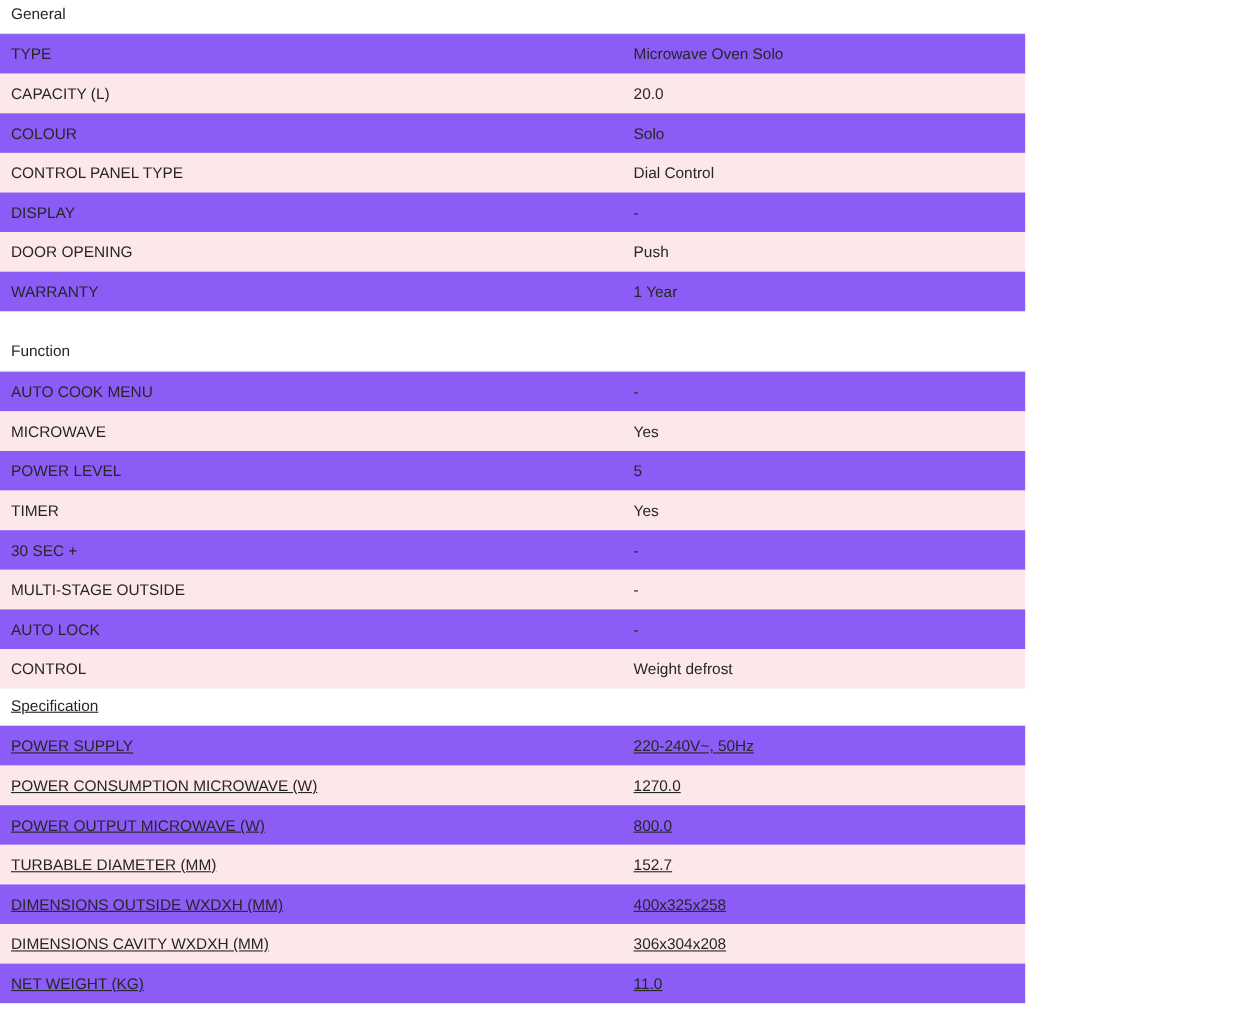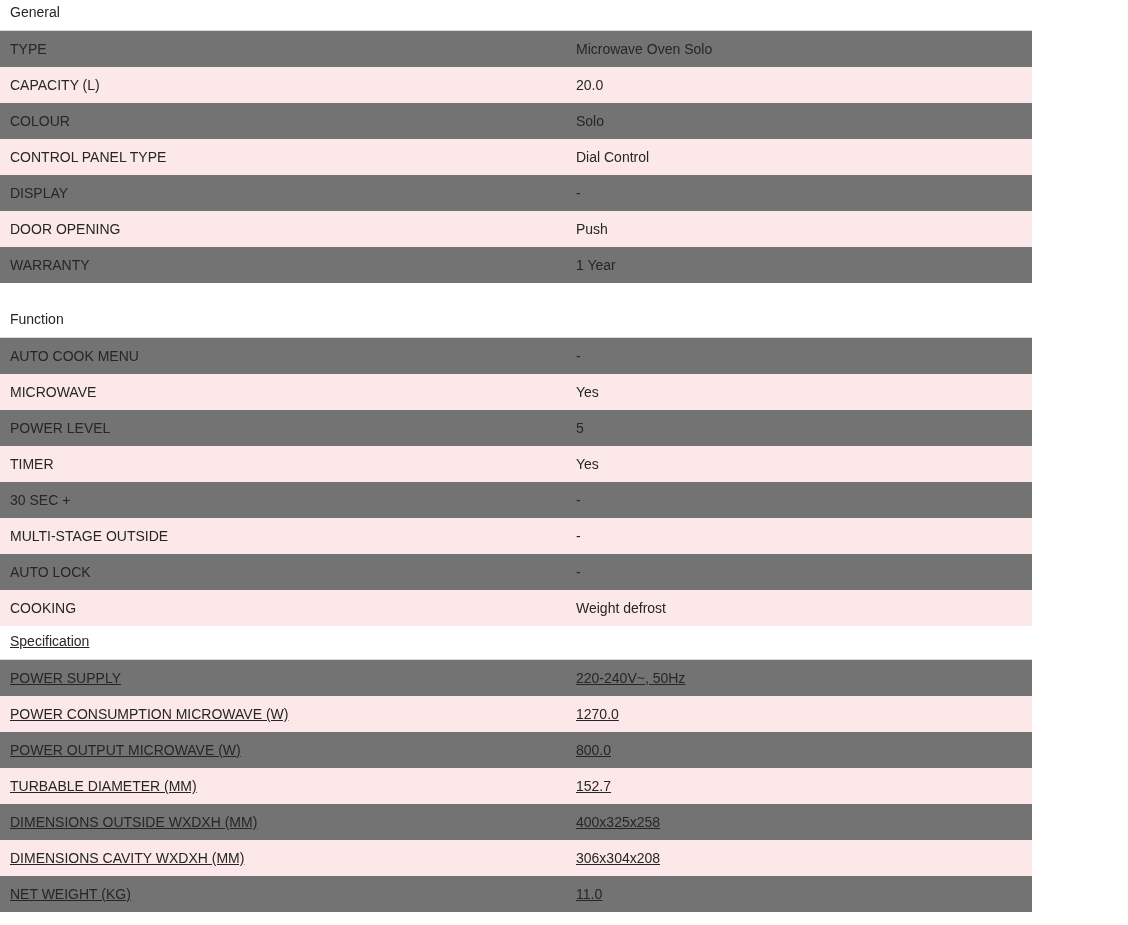--- a/index.html
+++ b/index.html
@@ -9,42 +9,42 @@
   }
   body {
     width: 1128px;
     min-height: 925px;
     font-family: "Liberation Sans", sans-serif;
     font-size: 14px;
     color: #262626;
     -webkit-font-smoothing: antialiased;
   }
   .spec-tables {
-    width: 1032px;
+    width: 932px;
   }
   .spec-section {
     width: 100%;
   }
   
   .spec-section:nth-of-type(2) { margin-top: 24px; }
   .spec-section:nth-of-type(3) { margin-top: 3px; text-decoration: underline; }
   .section-title {
     margin: 0;
     padding: 4px 10px 9px 10px;
     font-size: 14px;
     font-weight: 400;
     line-height: 17px;
     color: #262626;
     border-bottom: 1px solid #d8d8d8;
   }
   .spec-row {
     display: flex;
     align-items: center;
     height: 36px;
-    background: #737373;
+    background: #8b5cf6;
   }
   .spec-row:nth-child(even) {
     background: #fce8e8;
   }
   .spec-label {
     width: 566px;
     box-sizing: border-box;
     padding-left: 10px;
     flex-shrink: 0;
     white-space: nowrap;
@@ -134,21 +134,21 @@
     <div class="spec-label">MULTI-STAGE OUTSIDE</div>
     <div class="spec-value">-</div>
   </div>
 
   <div class="spec-row">
     <div class="spec-label">AUTO LOCK</div>
     <div class="spec-value">-</div>
   </div>
 
   <div class="spec-row">
-    <div class="spec-label">COOKING</div>
+    <div class="spec-label">CONTROL</div>
     <div class="spec-value">Weight defrost</div>
   </div>
 </div>
   </section>
 
   <section class="spec-section">
     <h3 class="section-title">Specification</h3>
     <div class="section-rows">
   <div class="spec-row">
     <div class="spec-label">POWER SUPPLY</div>

